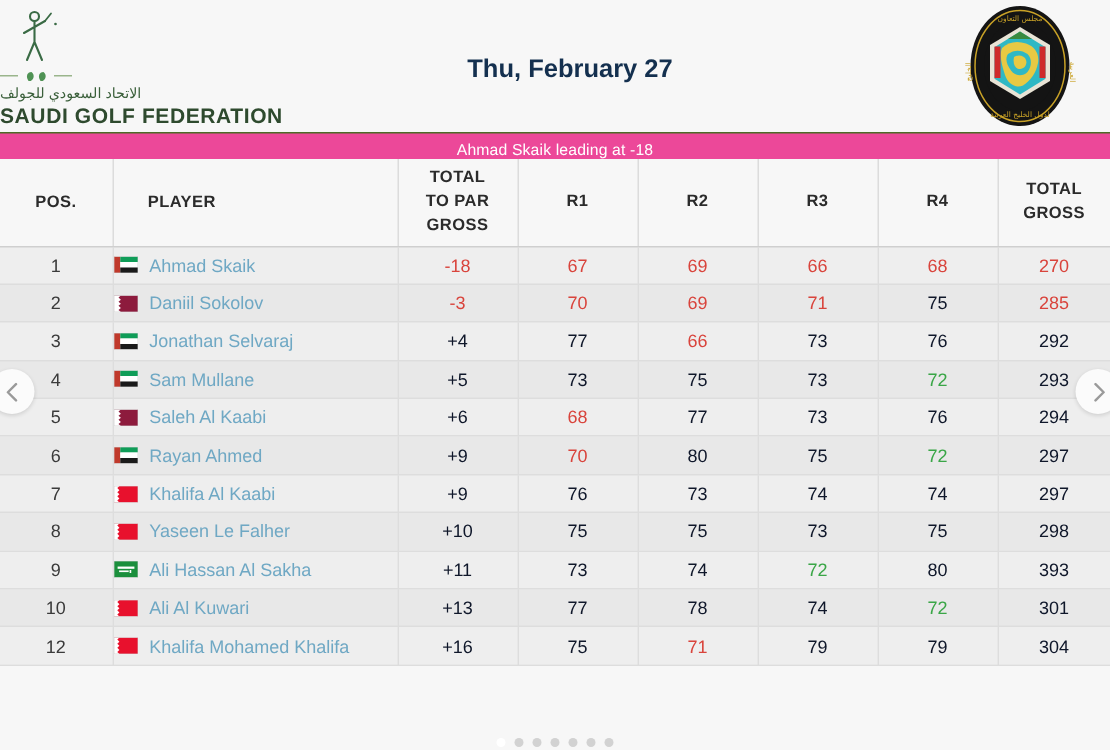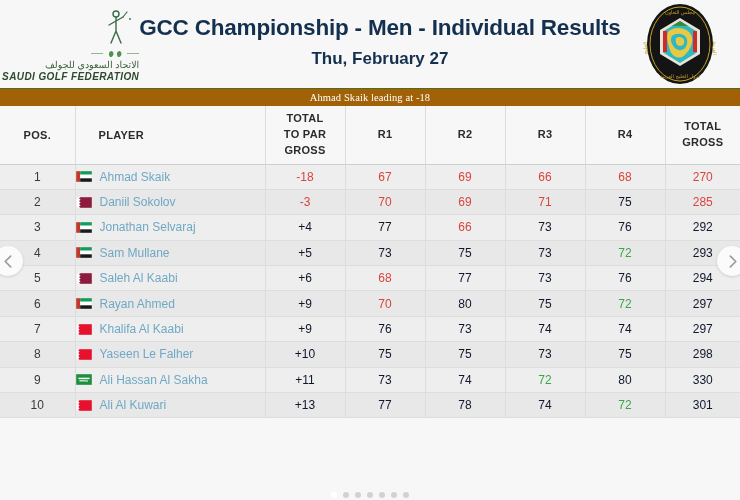--- a/index.html
+++ b/index.html
@@ -15,59 +15,58 @@
   .header {
     position: relative;
     height: 88px;
     background: #f7f7f7;
     display: flex;
     align-items: center;
   }
   .logo-left {
     width: 140px; height: 88px;
     display: flex; flex-direction: column;
-    align-items: flex-end; justify-content: center;
+    align-items: flex-start; justify-content: center;
     padding-top: 2px;
   }
   .sgf-mark { width: 46px; height: 40px; }
   .sgf-rule {
     display: flex; align-items: center; justify-content: center;
     gap: 3px; margin-top: 1px;
   }
   .sgf-rule .dash { width: 12px; height: 1px; background: #9ab58c; }
   .sgf-ar {
     font-size: 9.5px; color: #3a5f3a; margin-top: 1px;
     direction: rtl; letter-spacing: 0px; white-space: nowrap;
   }
   .sgf-en {
-    font-size: 10px; color: #2e4a2e; font-weight: bold;
-    letter-spacing: 0.4px; white-space: nowrap; margin-top: 1px; font-style: italic;
+    font-size: 14px; color: #2e4a2e; font-weight: bold;
+    letter-spacing: 0.4px; white-space: nowrap; margin-top: 1px;
   }
 
   .title-block {
     flex: 1; text-align: center; padding-bottom: 4px;
   }
   .title-main {
     font-size: 22.5px; font-weight: bold; color: #14304f;
     letter-spacing: -0.2px; line-height: 1.1; white-space: nowrap;
   }
   .title-sub {
     font-size: 17px; font-weight: bold; color: #14304f;
     margin-top: 9px; line-height: 1.1;
   }
 
   .logo-right { width: 120px; height: 88px; display: flex; align-items: center; justify-content: center; }
   .gcc-emblem { width: 84px; height: 84px; }
 
   
   .banner {
-    height: 18px; background: #a16207;
-    display: flex; align-items: center; justify-content: center;
+    height: 18px; background: #ec4899;
+    display: flex; align-items: flex-end; justify-content: center;
     border-top: 1px solid #4e6a27;
-    font-family: Liberation Serif, serif;
   }
   .banner-text {
     color: #ffffff; font-size: 10.5px; letter-spacing: 0.1px;
   }
 
   
   .tbl { width: 740px; border-collapse: collapse; table-layout: fixed; }
   .tbl col.c-pos   { width: 75px; }
   .tbl col.c-player{ width: 190px; }
   .tbl col.c-par   { width: 80px; }
@@ -150,21 +149,20 @@
           <path d="M4 7 C2 4 3 1 6 1 C8 2.5 8 5.5 5.5 7 Z" fill="#4f9254"></path>
           <path d="M12 7 C10 4 11 1 14 1 C16 2.5 16 5.5 13.5 7 Z" fill="#4f9254"></path>
         </svg>
         <span class="dash"></span>
       </div>
       <div class="sgf-ar">الاتحاد السعودي للجولف</div>
       <div class="sgf-en">SAUDI GOLF FEDERATION</div>
     </div>
 
     <div class="title-block">
-      <div class="title-main">GCC Championship - Men - Individual Results</div>
       <div class="title-sub">Thu, February 27</div>
     </div>
 
     <div class="logo-right">
       <svg class="gcc-emblem" viewBox="0 0 84 84">
         <ellipse cx="42" cy="42" rx="33" ry="40" fill="#141414"></ellipse>
         <ellipse cx="42" cy="42" rx="30" ry="37" fill="none" stroke="#c9a227" stroke-width="1"></ellipse>
         <ellipse cx="42" cy="42" rx="24" ry="30" fill="#141414"></ellipse>
         <path d="M42 16 L62 28 L62 52 L42 64 L22 52 L22 28 Z" fill="#e9e4d6"></path>
         <path d="M42 19 L59 29.5 L59 50.5 L42 61 L25 50.5 L25 29.5 Z" fill="#2fb8c4"></path>
@@ -395,40 +393,59 @@
                 <rect x="0" y="0" width="16" height="11" fill="none" stroke="#cfcfcf" stroke-width="0.5"></rect>
               </svg>
               <span class="pname">Ali Hassan Al Sakha</span>
             </span>
           </td>
           <td class="num dark">+11</td>
           <td class="num dark">73</td>
           <td class="num dark">74</td>
           <td class="num green">72</td>
           <td class="num dark">80</td>
-          <td class="num dark">330</td>
+          <td class="num dark">393</td>
         </tr>
         <tr>
           <td class="pos">10</td>
           <td class="player">
             <span class="p-wrap">
               <svg class="flag" viewBox="0 0 16 11">
                 <rect x="0" y="0" width="16" height="11" fill="#e8112d"></rect>
                 <path d="M0 0 L3.6 0 L2.2 1.37 L3.6 2.75 L2.2 4.12 L3.6 5.5 L2.2 6.88 L3.6 8.25 L2.2 9.63 L3.6 11 L0 11 Z" fill="#ffffff"></path>
                 <rect x="0" y="0" width="16" height="11" fill="none" stroke="#cfcfcf" stroke-width="0.5"></rect>
               </svg>
               <span class="pname">Ali Al Kuwari</span>
             </span>
           </td>
           <td class="num dark">+13</td>
           <td class="num dark">77</td>
           <td class="num dark">78</td>
           <td class="num dark">74</td>
           <td class="num green">72</td>
           <td class="num dark">301</td>
+        </tr>
+        <tr>
+          <td class="pos">12</td>
+          <td class="player">
+            <span class="p-wrap">
+              <svg class="flag" viewBox="0 0 16 11">
+                <rect x="0" y="0" width="16" height="11" fill="#e8112d"></rect>
+                <path d="M0 0 L3.6 0 L2.2 1.37 L3.6 2.75 L2.2 4.12 L3.6 5.5 L2.2 6.88 L3.6 8.25 L2.2 9.63 L3.6 11 L0 11 Z" fill="#ffffff"></path>
+                <rect x="0" y="0" width="16" height="11" fill="none" stroke="#cfcfcf" stroke-width="0.5"></rect>
+              </svg>
+              <span class="pname">Khalifa Mohamed Khalifa</span>
+            </span>
+          </td>
+          <td class="num dark">+16</td>
+          <td class="num dark">75</td>
+          <td class="num red">71</td>
+          <td class="num dark">79</td>
+          <td class="num dark">79</td>
+          <td class="num dark">304</td>
         </tr>
       </tbody>
   </table>
 
   <div class="nav left">
     <svg viewBox="0 0 12 12">
       <path d="M8 1 L3 6 L8 11" fill="none" stroke="#9a9a9a" stroke-width="1.5" stroke-linecap="round" stroke-linejoin="round"></path>
     </svg>
   </div>
   <div class="nav right">

